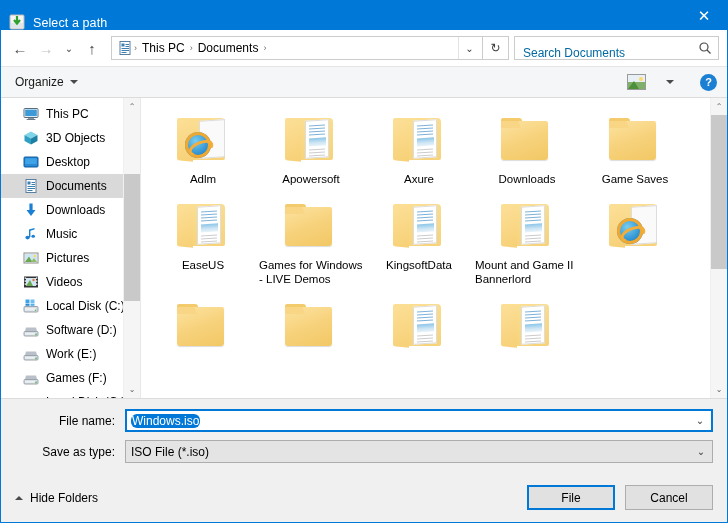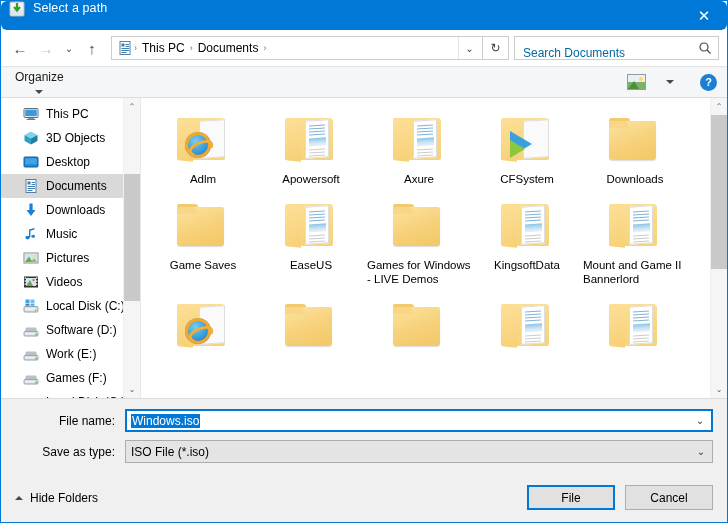--- a/index.html
+++ b/index.html
@@ -15,24 +15,23 @@
     display: flex; flex-direction: column;
     border: 1px solid #0078d7;
     background: #ffffff;
     position: relative;
   }
 
   
   .titlebar {
     height: 29px; flex: 0 0 29px;
     background: #0078d7;
-    display: flex; align-items: flex-start;
+    display: flex; align-items: flex-end;
     padding-left: 8px;
     color: #ffffff;
-    border-radius: 6px;
   }
   .title-icon {
     width: 16px; height: 16px;
     position: relative; flex: 0 0 16px;
     margin-right: 8px;
   }
   .title-text { font-size: 12.5px; letter-spacing: .1px; }
   .titlebar-spacer { flex: 1 1 auto; }
   .close-btn {
     width: 46px; height: 29px;
@@ -104,21 +103,21 @@
     border-bottom: 1px solid #dcdcdc;
     display: flex; align-items: center;
     padding: 0 10px 0 14px;
   }
   .cmd-item {
     font-size: 12px; color: #1a1a1a;
     padding: 0 10px; height: 24px;
     display: flex; align-items: center; gap: 6px;
     cursor: default;
   }
-  .cmd-item:first-child { padding-left: 0; flex-direction: column; }
+  .cmd-item:first-child { padding-left: 0; }
   .caret-down {
     width: 0; height: 0;
     border-left: 4px solid transparent;
     border-right: 4px solid transparent;
     border-top: 4px solid #4a4a4a;
   }
   .cmd-spacer { flex: 1 1 auto; }
   .view-icon {
     width: 19px; height: 16px; position: relative;
     border: 1px solid #9a9a9a;
@@ -297,21 +296,21 @@
     font-size: 12px; color: #000000;
   }
   .field {
     flex: 1 1 auto; height: 23px;
     display: flex; align-items: center;
     background: #ffffff; border: 1px solid #7a7a7a;
     padding: 0 0 0 4px;
   }
   .field.focused { border: 2px solid #0078d7; }
   .field.combo { background: #e4e4e4; border: 1px solid #adadad; }
-  .field-value { font-size: 12px; color: #000000; padding: 0 1px; }
+  .field-value { font-size: 12px; color: #000000; padding: 0 1px; border-radius: 6px; }
   .field-value.selected-text {
     background: #0078d7; color: #ffffff;
   }
   .field-spacer { flex: 1 1 auto; }
   .field-chev {
     width: 22px; flex: 0 0 22px; height: 100%;
     display: flex; align-items: center; justify-content: center;
     color: #3c3c3c; font-size: 10px;
   }
 
@@ -606,31 +605,20 @@
                   <div class="ln" style="top:34px;background:#cccccc"></div>
                 </div>
                 <div class="fld-open-left"></div>
               </div>
             </div>
             <div class="tile-label">Axure</div>
           </div>
           <div class="tile">
             <div class="tile-icon">
               <div class="fld">
-                <div class="fld-back"></div>
-                <div class="fld-paper" style="left:22px;width:26px;background:#fafafa"></div>
-                <div class="fld-open-left"></div>
-                <div class="vcd-badge"></div>
-              </div>
-            </div>
-            <div class="tile-label">CFSystem</div>
-          </div>
-          <div class="tile">
-            <div class="tile-icon">
-              <div class="fld">
                 <div class="fld-tab"></div>
                 <div class="fld-front plain">
                   <div class="fld-flap"></div>
                 </div>
               </div>
             </div>
             <div class="tile-label">Downloads</div>
           </div>
           <div class="tile">
             <div class="tile-icon">

